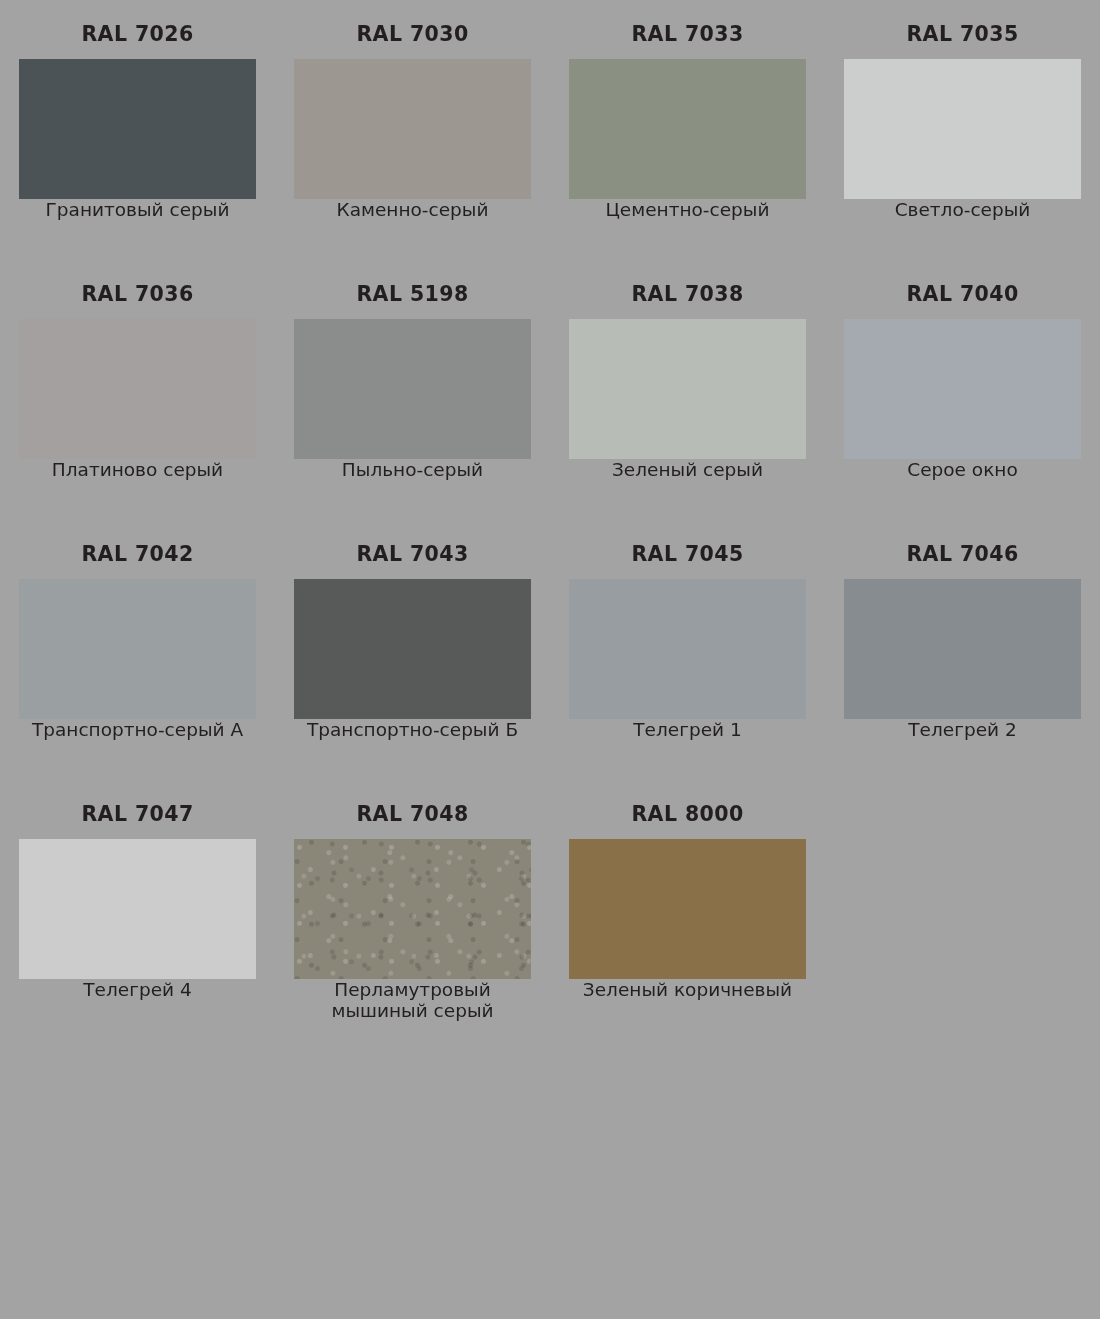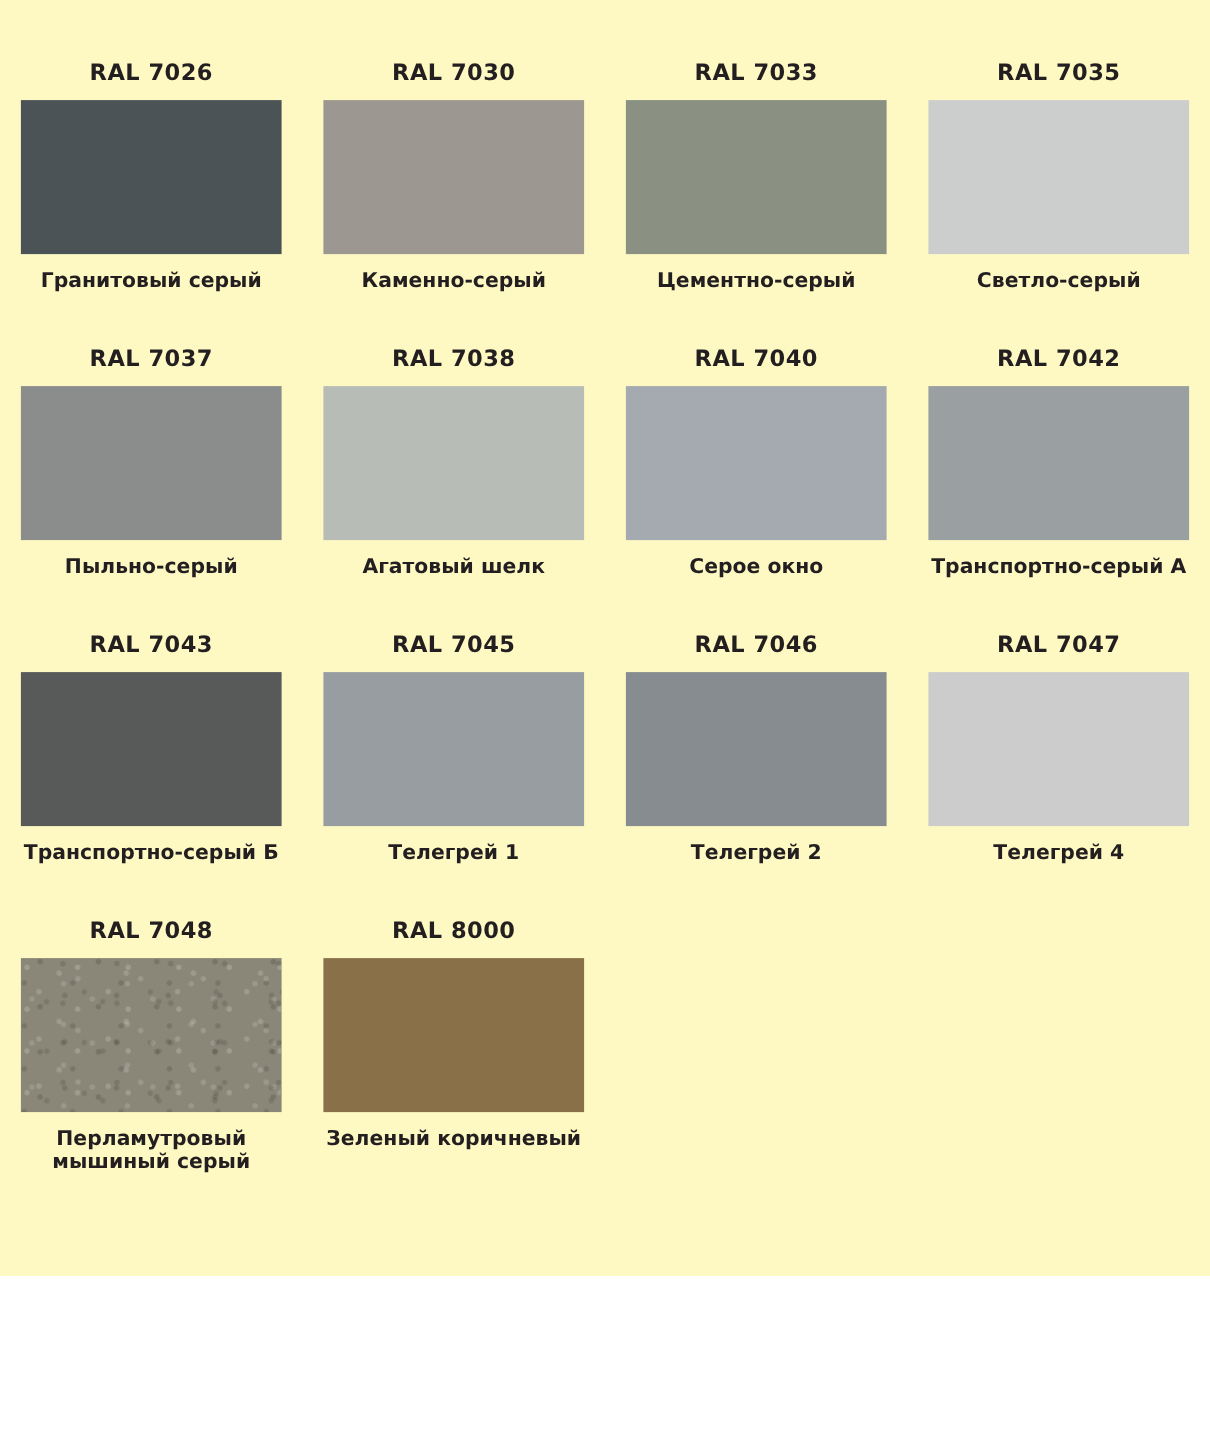--- a/index.html
+++ b/index.html
@@ -11,24 +11,24 @@
   }
   body {
     width: 1100px;
     height: 1319px;
     font-family: "DejaVu Sans", "Liberation Sans", sans-serif;
     overflow: hidden;
   }
 
   .sheet {
     width: 1100px;
-    height: 1160px;
+    height: 1319px;
     position: relative;
-    background: #fef9c3;
-    padding-top: 56px;
+    background: #a3a3a3;
+    padding-top: 24px;
   }
 
   .grid {
     display: grid;
     grid-template-columns: repeat(4, 275px);
     grid-template-rows: repeat(5, 260px);
     width: 1100px;
   }
 
   .cell {
@@ -74,28 +74,26 @@
       radial-gradient(circle at 85% 81%, rgba(0,0,0,0.15) 0 2px, transparent 3px),
       radial-gradient(circle at 18% 93%, rgba(255,255,255,0.16) 0 2px, transparent 3px),
       radial-gradient(circle at 96% 67%, rgba(0,0,0,0.12) 0 2px, transparent 3px);
     background-size: 46px 38px, 53px 41px, 61px 44px, 49px 36px,
                      57px 47px, 44px 39px, 63px 43px, 51px 45px,
                      58px 37px, 47px 42px, 55px 40px, 60px 46px;
     opacity: 0.85;
   }
 
   .color-name {
-    margin-top: 14px;
     font-size: 18.5px;
     color: #231f20;
     line-height: 1.18;
     text-align: center;
     max-width: 260px;
     white-space: pre-line;
-    font-weight: bold;
   }
 </style>
 </head>
 <body>
 
 <div class="sheet">
   <div class="grid">
       <div class="cell">
         <div class="ral-code">RAL 7026</div>
         <div class="swatch" style="background: rgb(76, 83, 86);"></div>
@@ -110,28 +108,33 @@
         <div class="ral-code">RAL 7033</div>
         <div class="swatch" style="background: rgb(138, 145, 131);"></div>
         <div class="color-name">Цементно-серый</div>
       </div>
       <div class="cell">
         <div class="ral-code">RAL 7035</div>
         <div class="swatch" style="background: rgb(204, 206, 205);"></div>
         <div class="color-name">Светло-серый</div>
       </div>
       <div class="cell">
-        <div class="ral-code">RAL 7037</div>
+        <div class="ral-code">RAL 7036</div>
+        <div class="swatch" style="background: rgb(165, 160, 160);"></div>
+        <div class="color-name">Платиново серый</div>
+      </div>
+      <div class="cell">
+        <div class="ral-code">RAL 5198</div>
         <div class="swatch" style="background: rgb(138, 141, 140);"></div>
         <div class="color-name">Пыльно-серый</div>
       </div>
       <div class="cell">
         <div class="ral-code">RAL 7038</div>
         <div class="swatch" style="background: rgb(183, 188, 182);"></div>
-        <div class="color-name">Агатовый шелк</div>
+        <div class="color-name">Зеленый серый</div>
       </div>
       <div class="cell">
         <div class="ral-code">RAL 7040</div>
         <div class="swatch" style="background: rgb(164, 170, 175);"></div>
         <div class="color-name">Серое окно</div>
       </div>
       <div class="cell">
         <div class="ral-code">RAL 7042</div>
         <div class="swatch" style="background: rgb(154, 159, 161);"></div>
         <div class="color-name">Транспортно-серый А</div>

